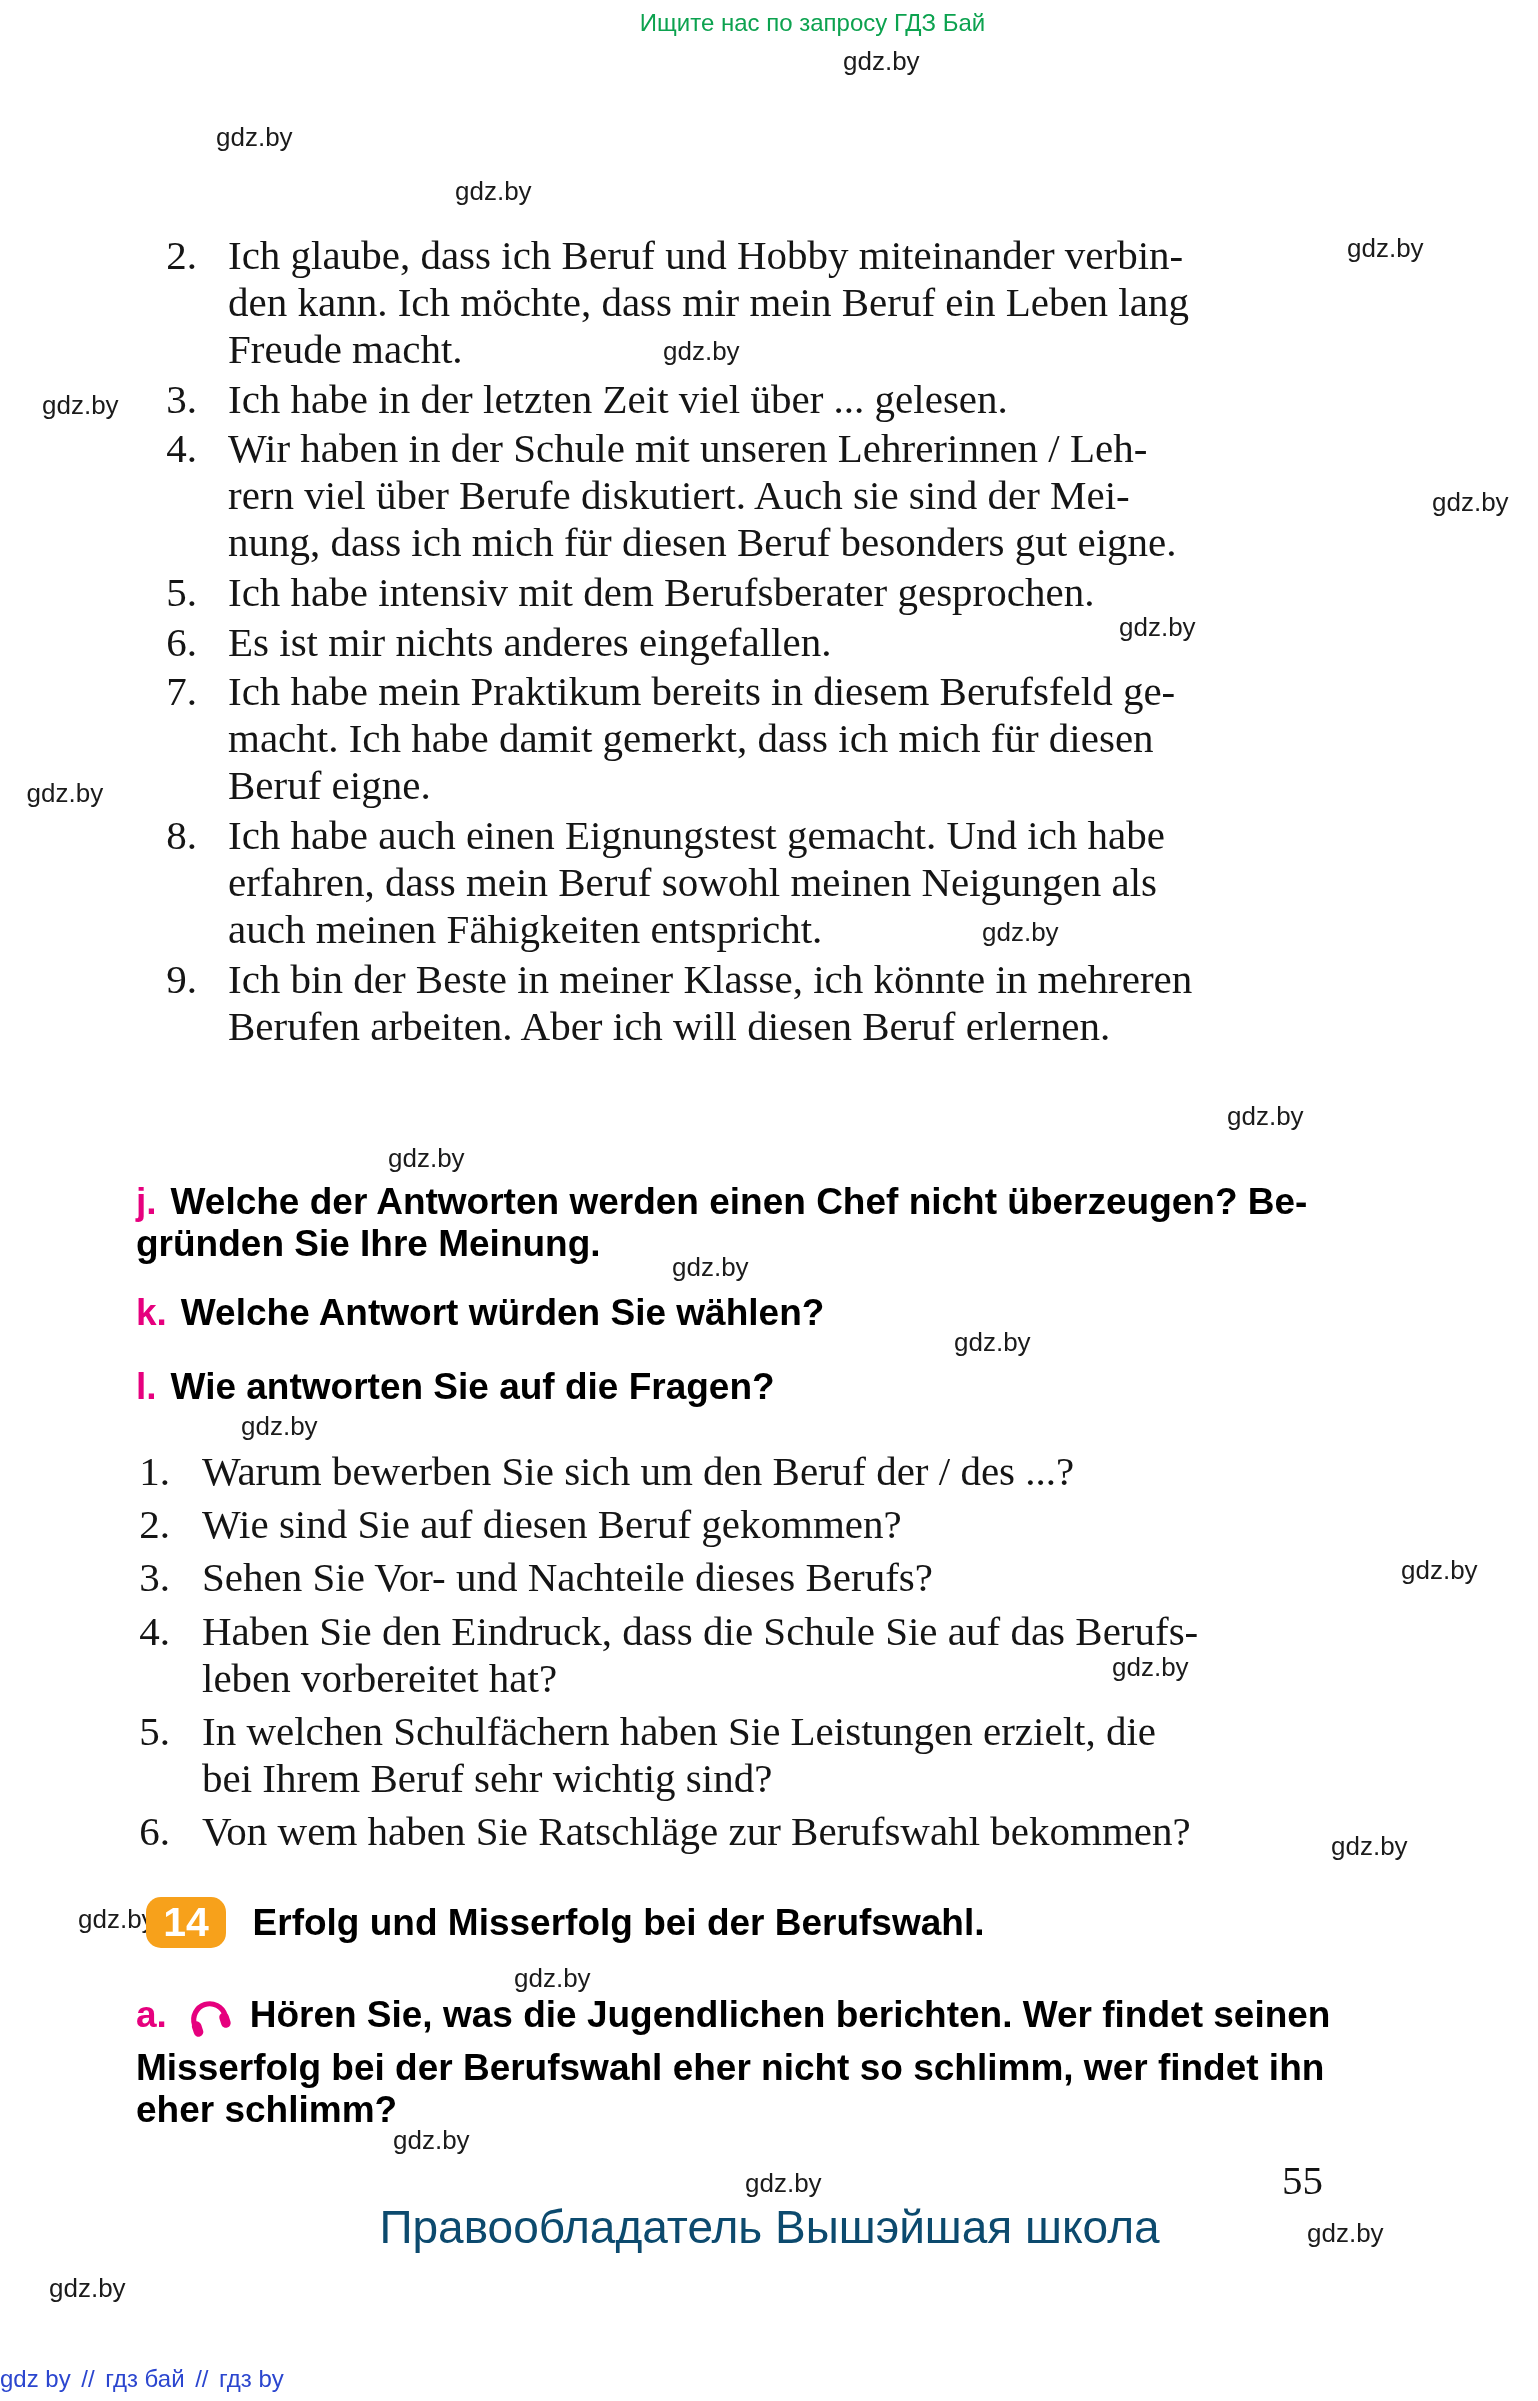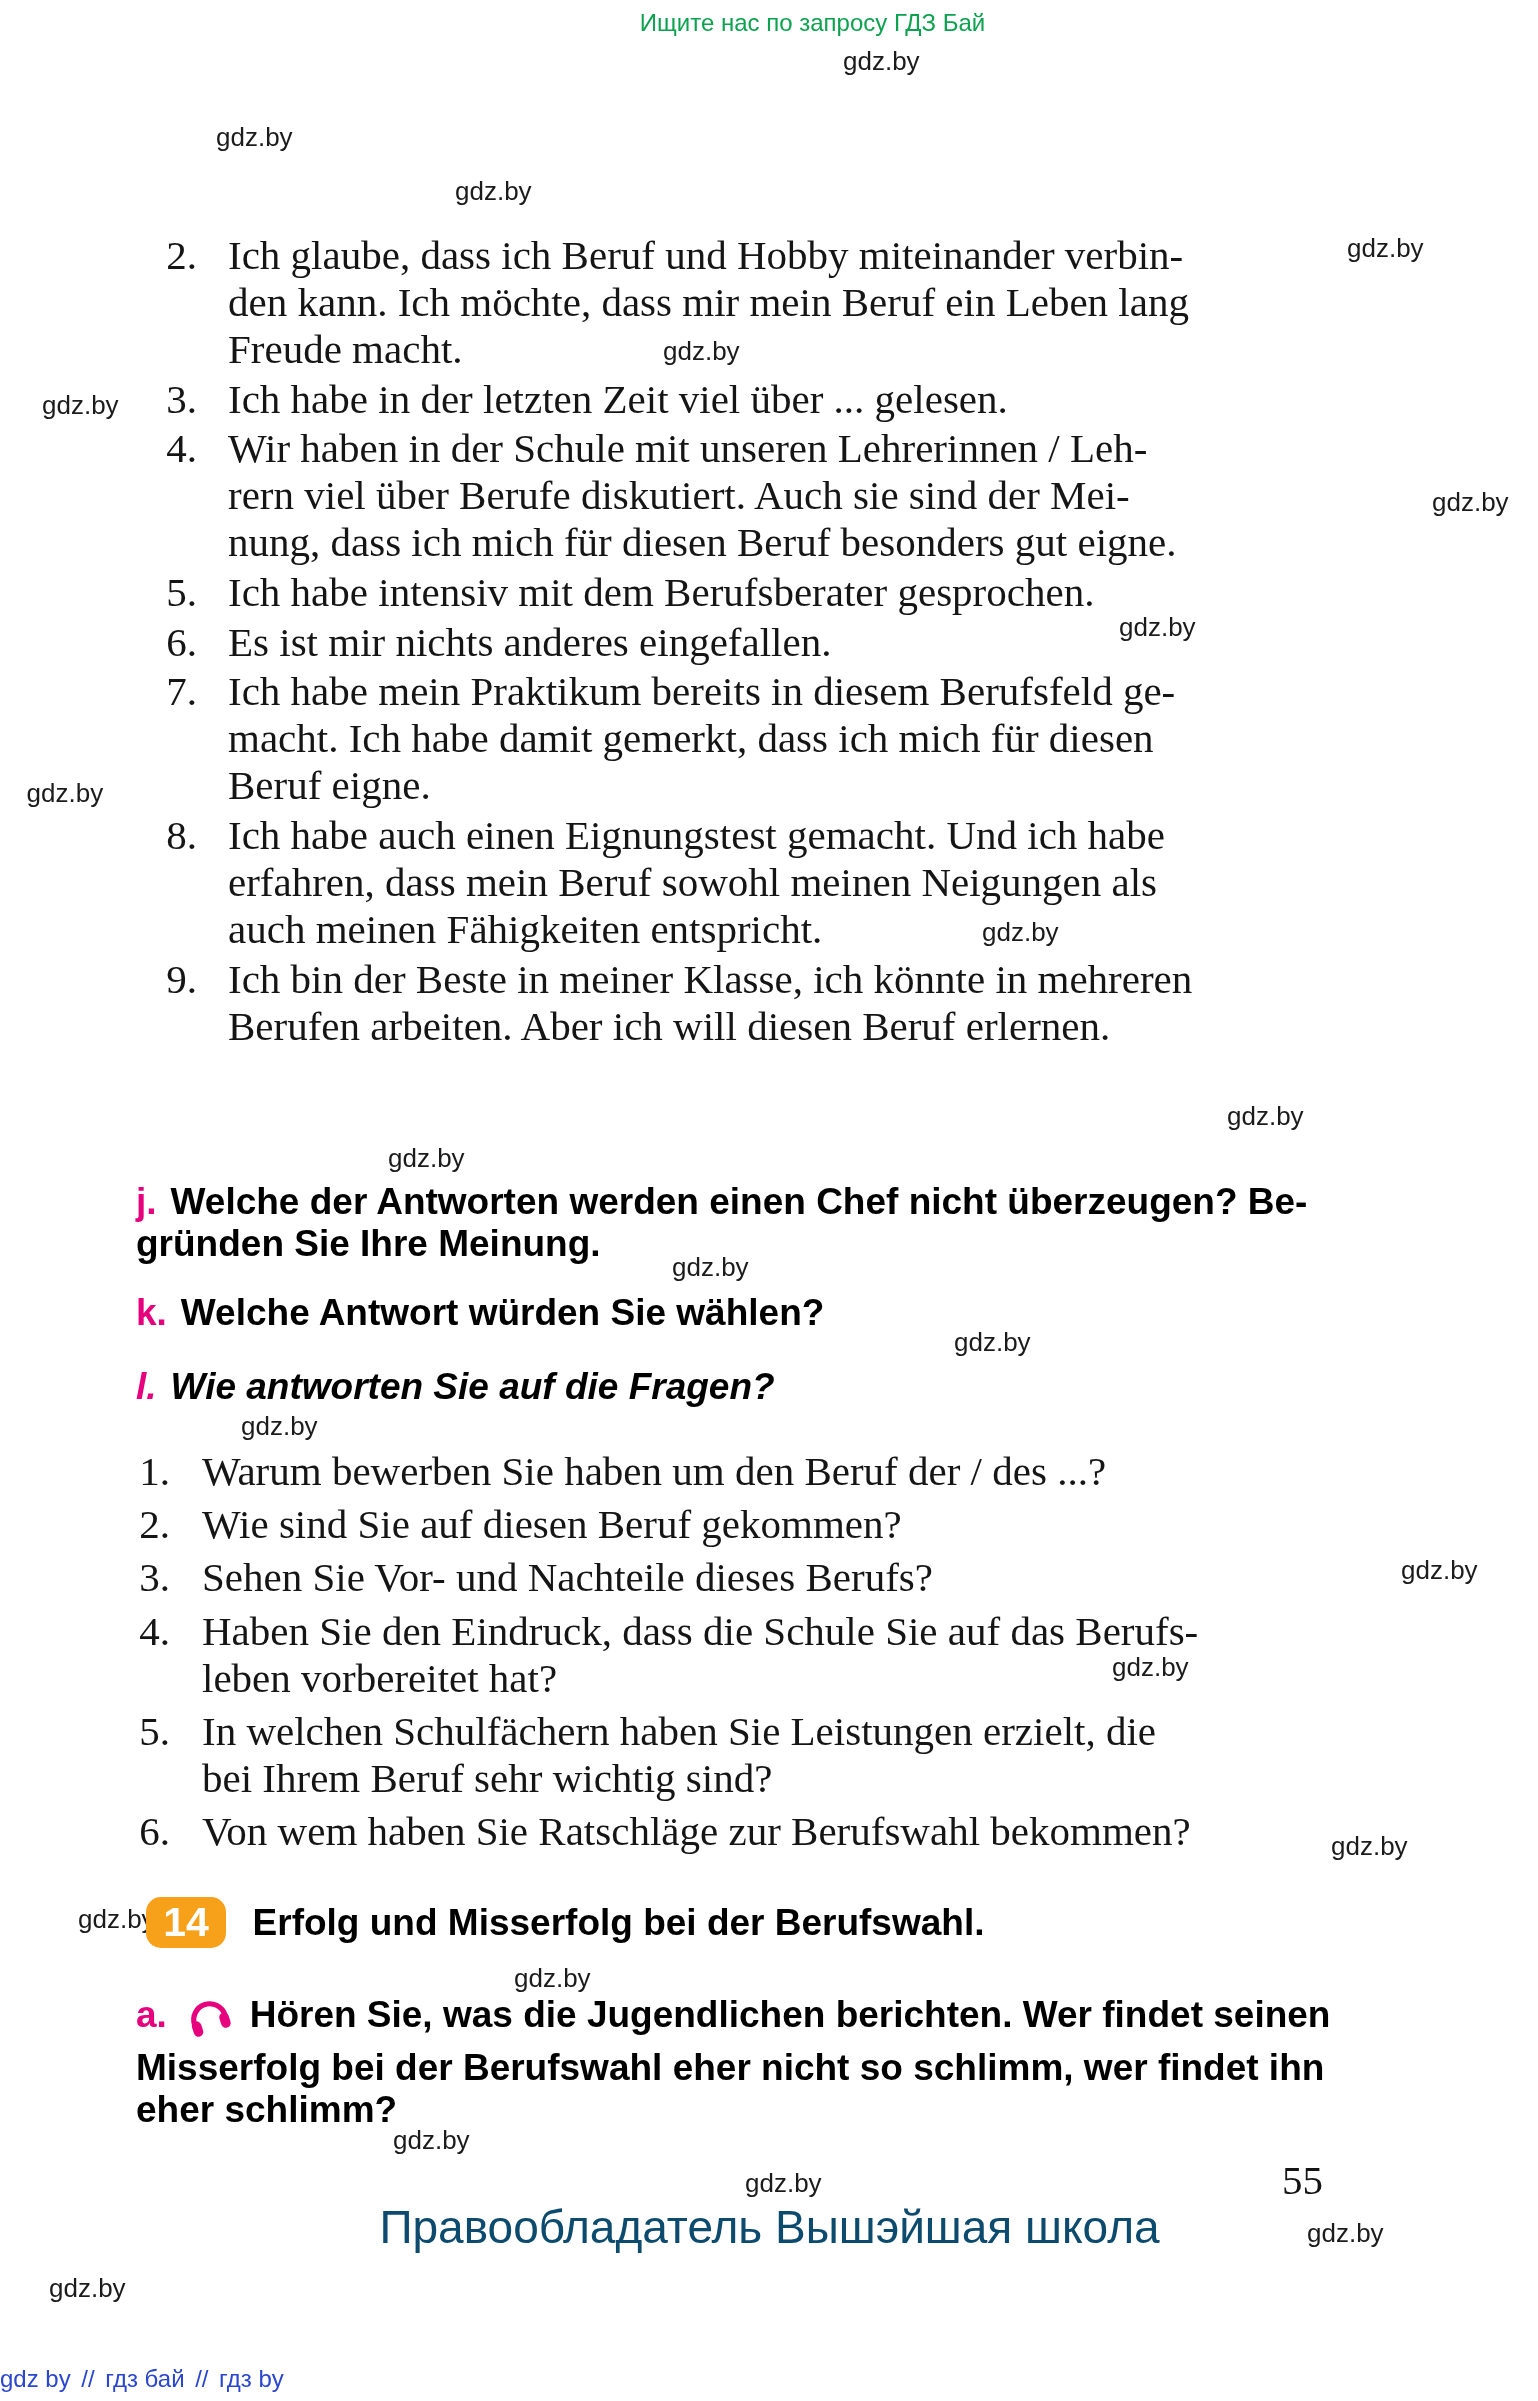--- a/index.html
+++ b/index.html
@@ -24,21 +24,21 @@
   .ans-item .num { position:absolute; left:0; top:0; width:197px; text-align:right; }
   .pre { white-space:pre-line; }
   
   .task {
     position:absolute; left:136px; width:1294px;
     font-family:"Liberation Sans", sans-serif; font-weight:bold;
     font-size:37px; line-height:42px; color:#000;
   }
   .task-j { top:1181px; }
   .task-k { top:1292px; }
-  .task-l { top:1366px;font-style:italic; }
+  .task-l { top:1366px; }
   .task-a { top:1994px; }
   .tlabel { color:#e6007e; margin-right:14px; }
   .hp { display:inline-block; margin:0 16px 0 1.8px; vertical-align:-10.6px; }
   
   .questions { position:absolute; left:0; top:1448px; width:1463px;
     font-size:41px; line-height:47px; }
   .q-item { position:relative; padding-left:202px; margin-bottom:6.2px; }
   .q-item .num { position:absolute; left:0; top:0; width:170px; text-align:right; }
   
   .section-header { position:absolute; left:146px; top:1897px;
@@ -146,21 +146,21 @@
   <div class="task task-k">
     <span class="tlabel">k.</span><span class="pre">Welche Antwort würden Sie wählen?</span>
   </div>
   <div class="task task-l">
     <span class="tlabel">l.</span><span class="pre">Wie antworten Sie auf die Fragen?</span>
   </div>
 
   <section class="questions">
     <div class="q-item">
       <span class="num">1.</span>
-      <div class="pre">Warum bewerben Sie haben um den Beruf der / des ...?</div>
+      <div class="pre">Warum bewerben Sie sich um den Beruf der / des ...?</div>
     </div>
     <div class="q-item">
       <span class="num">2.</span>
       <div class="pre">Wie sind Sie auf diesen Beruf gekommen?</div>
     </div>
     <div class="q-item">
       <span class="num">3.</span>
       <div class="pre">Sehen Sie Vor- und Nachteile dieses Berufs?</div>
     </div>
     <div class="q-item">

